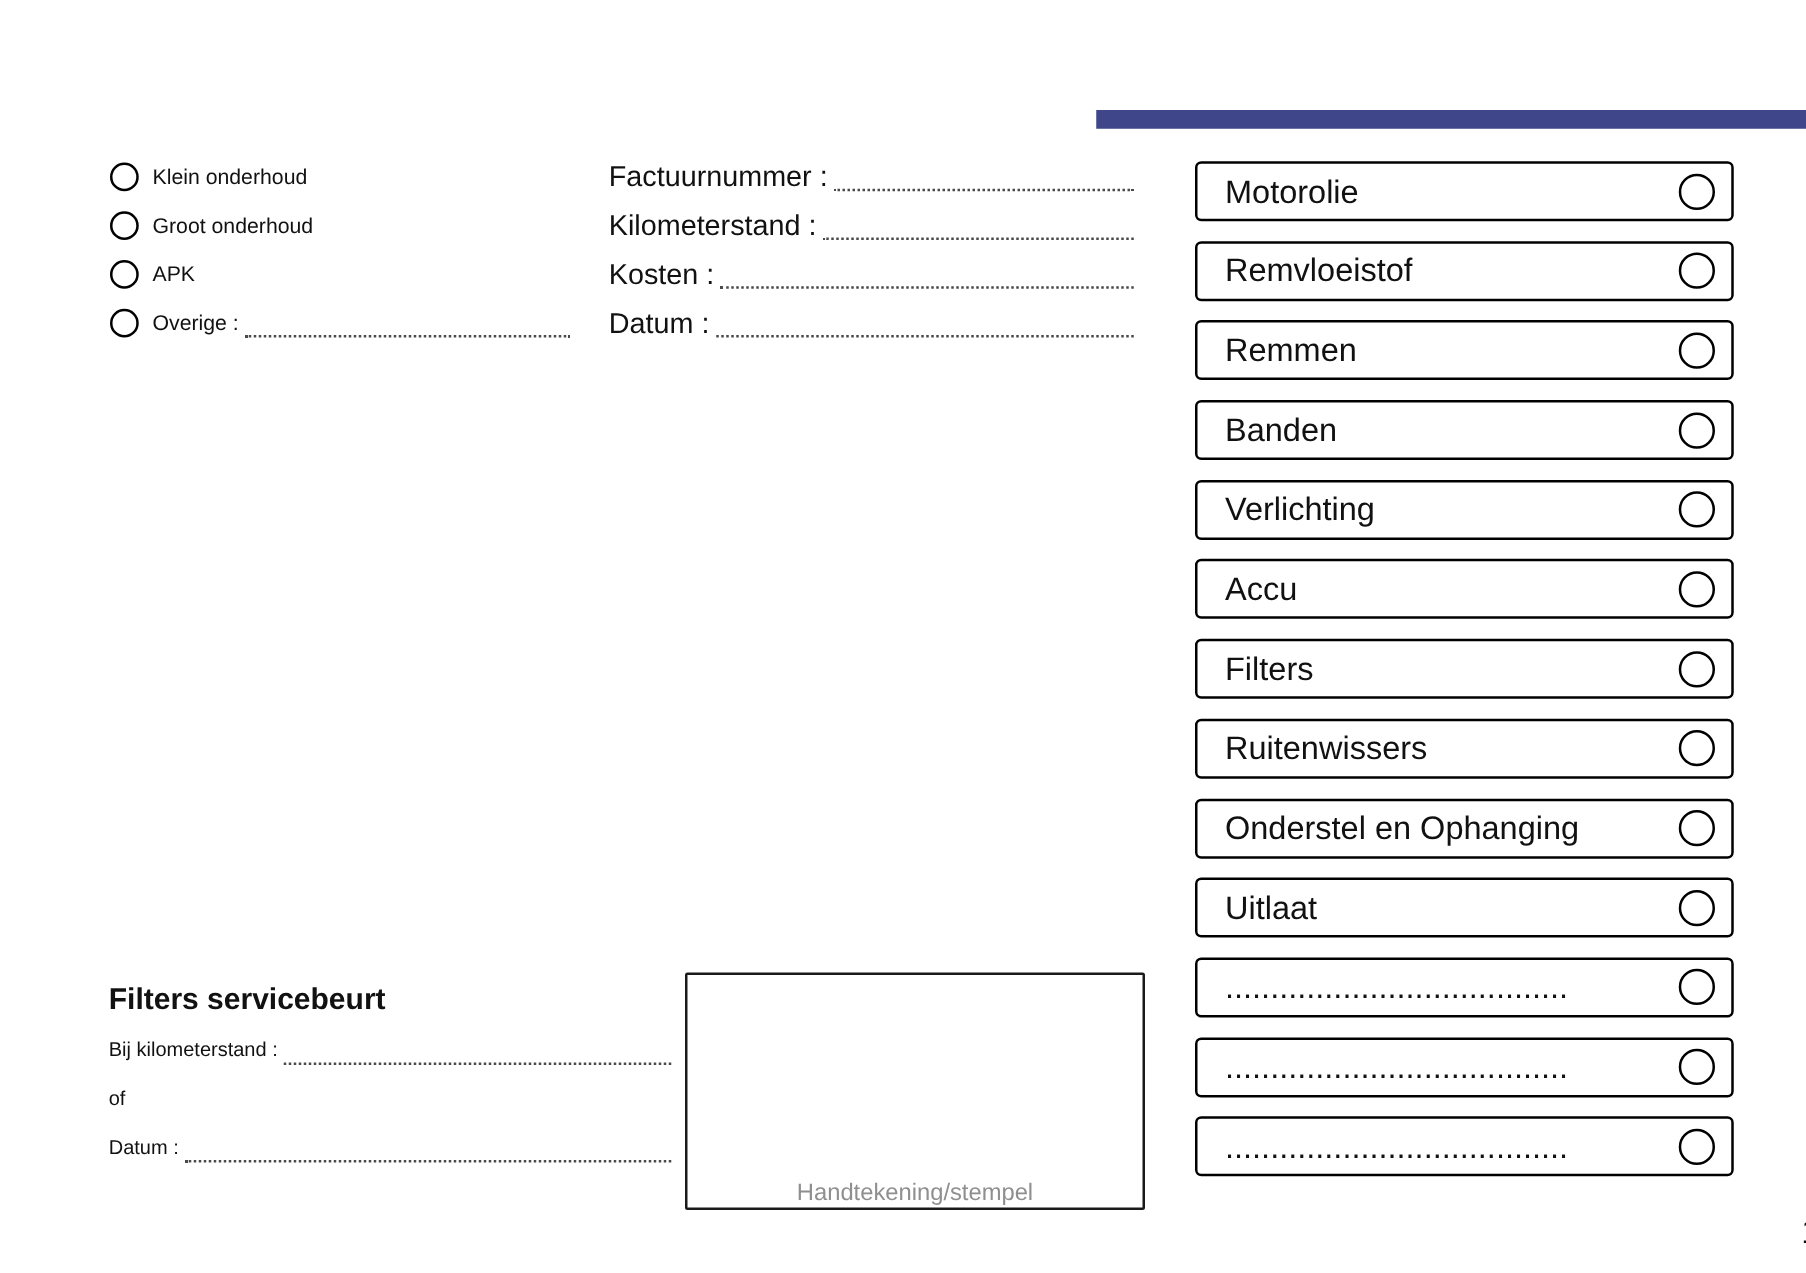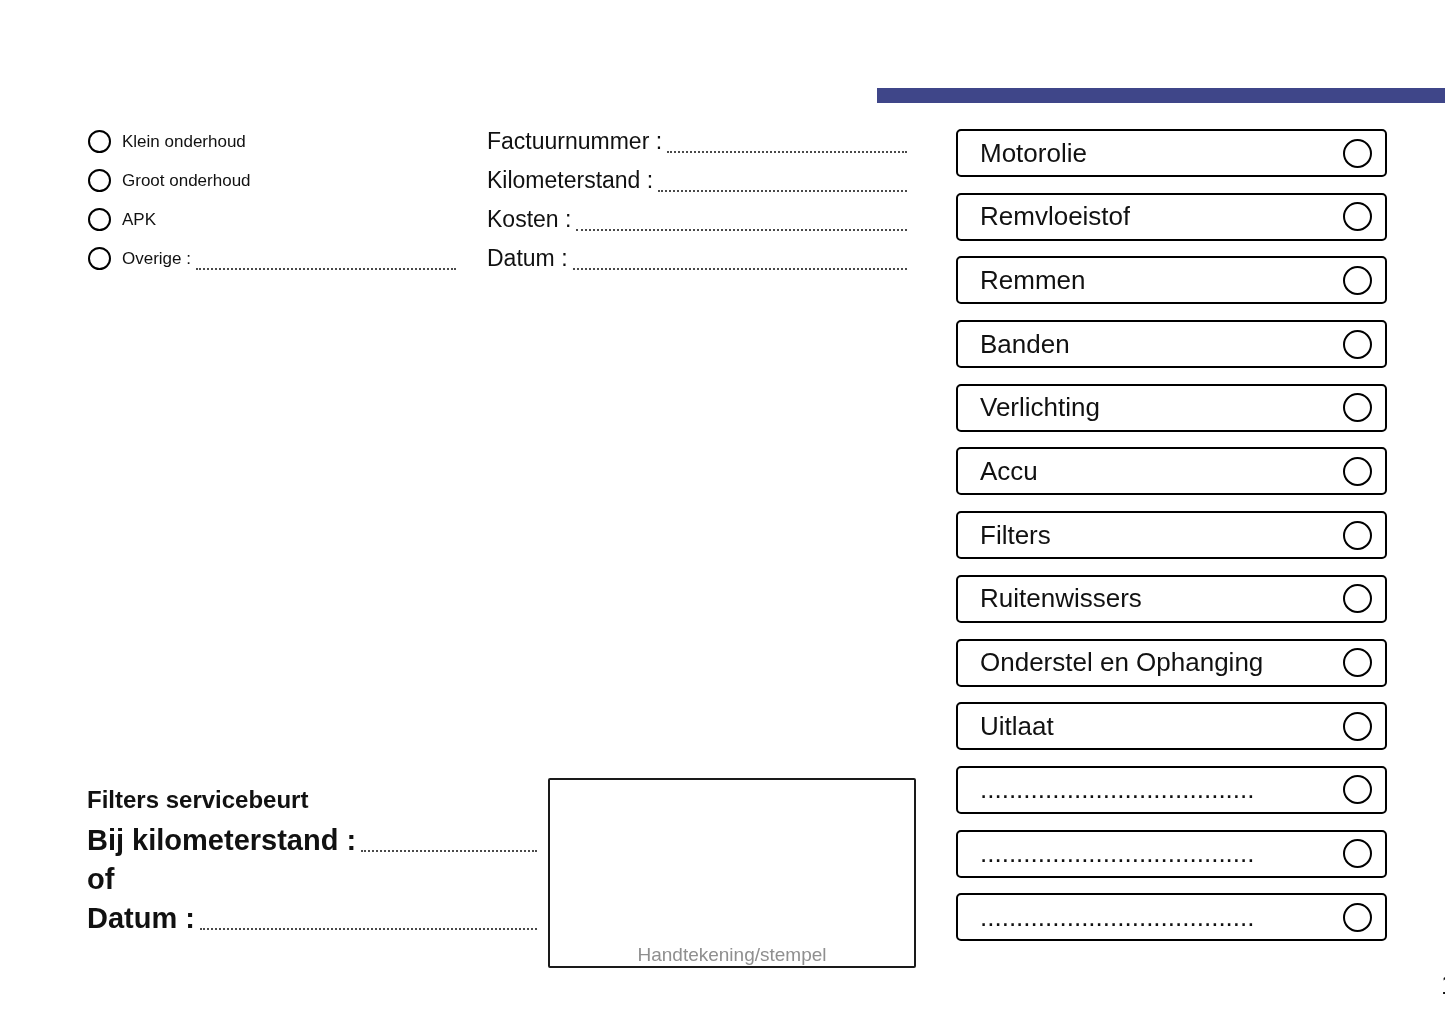--- a/index.html
+++ b/index.html
@@ -102,22 +102,21 @@
     font-size: 24px;
     font-weight: bold;
     height: 42px;
     display: flex;
     align-items: center;
   }
   .ns-row {
     display: flex;
     align-items: center;
     height: 39px;
-    font-size: 29px;
-    font-weight: bold;
+    font-size: 16px;
   }
 
   
   .signature-box {
     position: absolute;
     left: 548px;
     top: 778px;
     width: 368px;
     height: 190px;
     border: 2px solid #1a1a1a;

